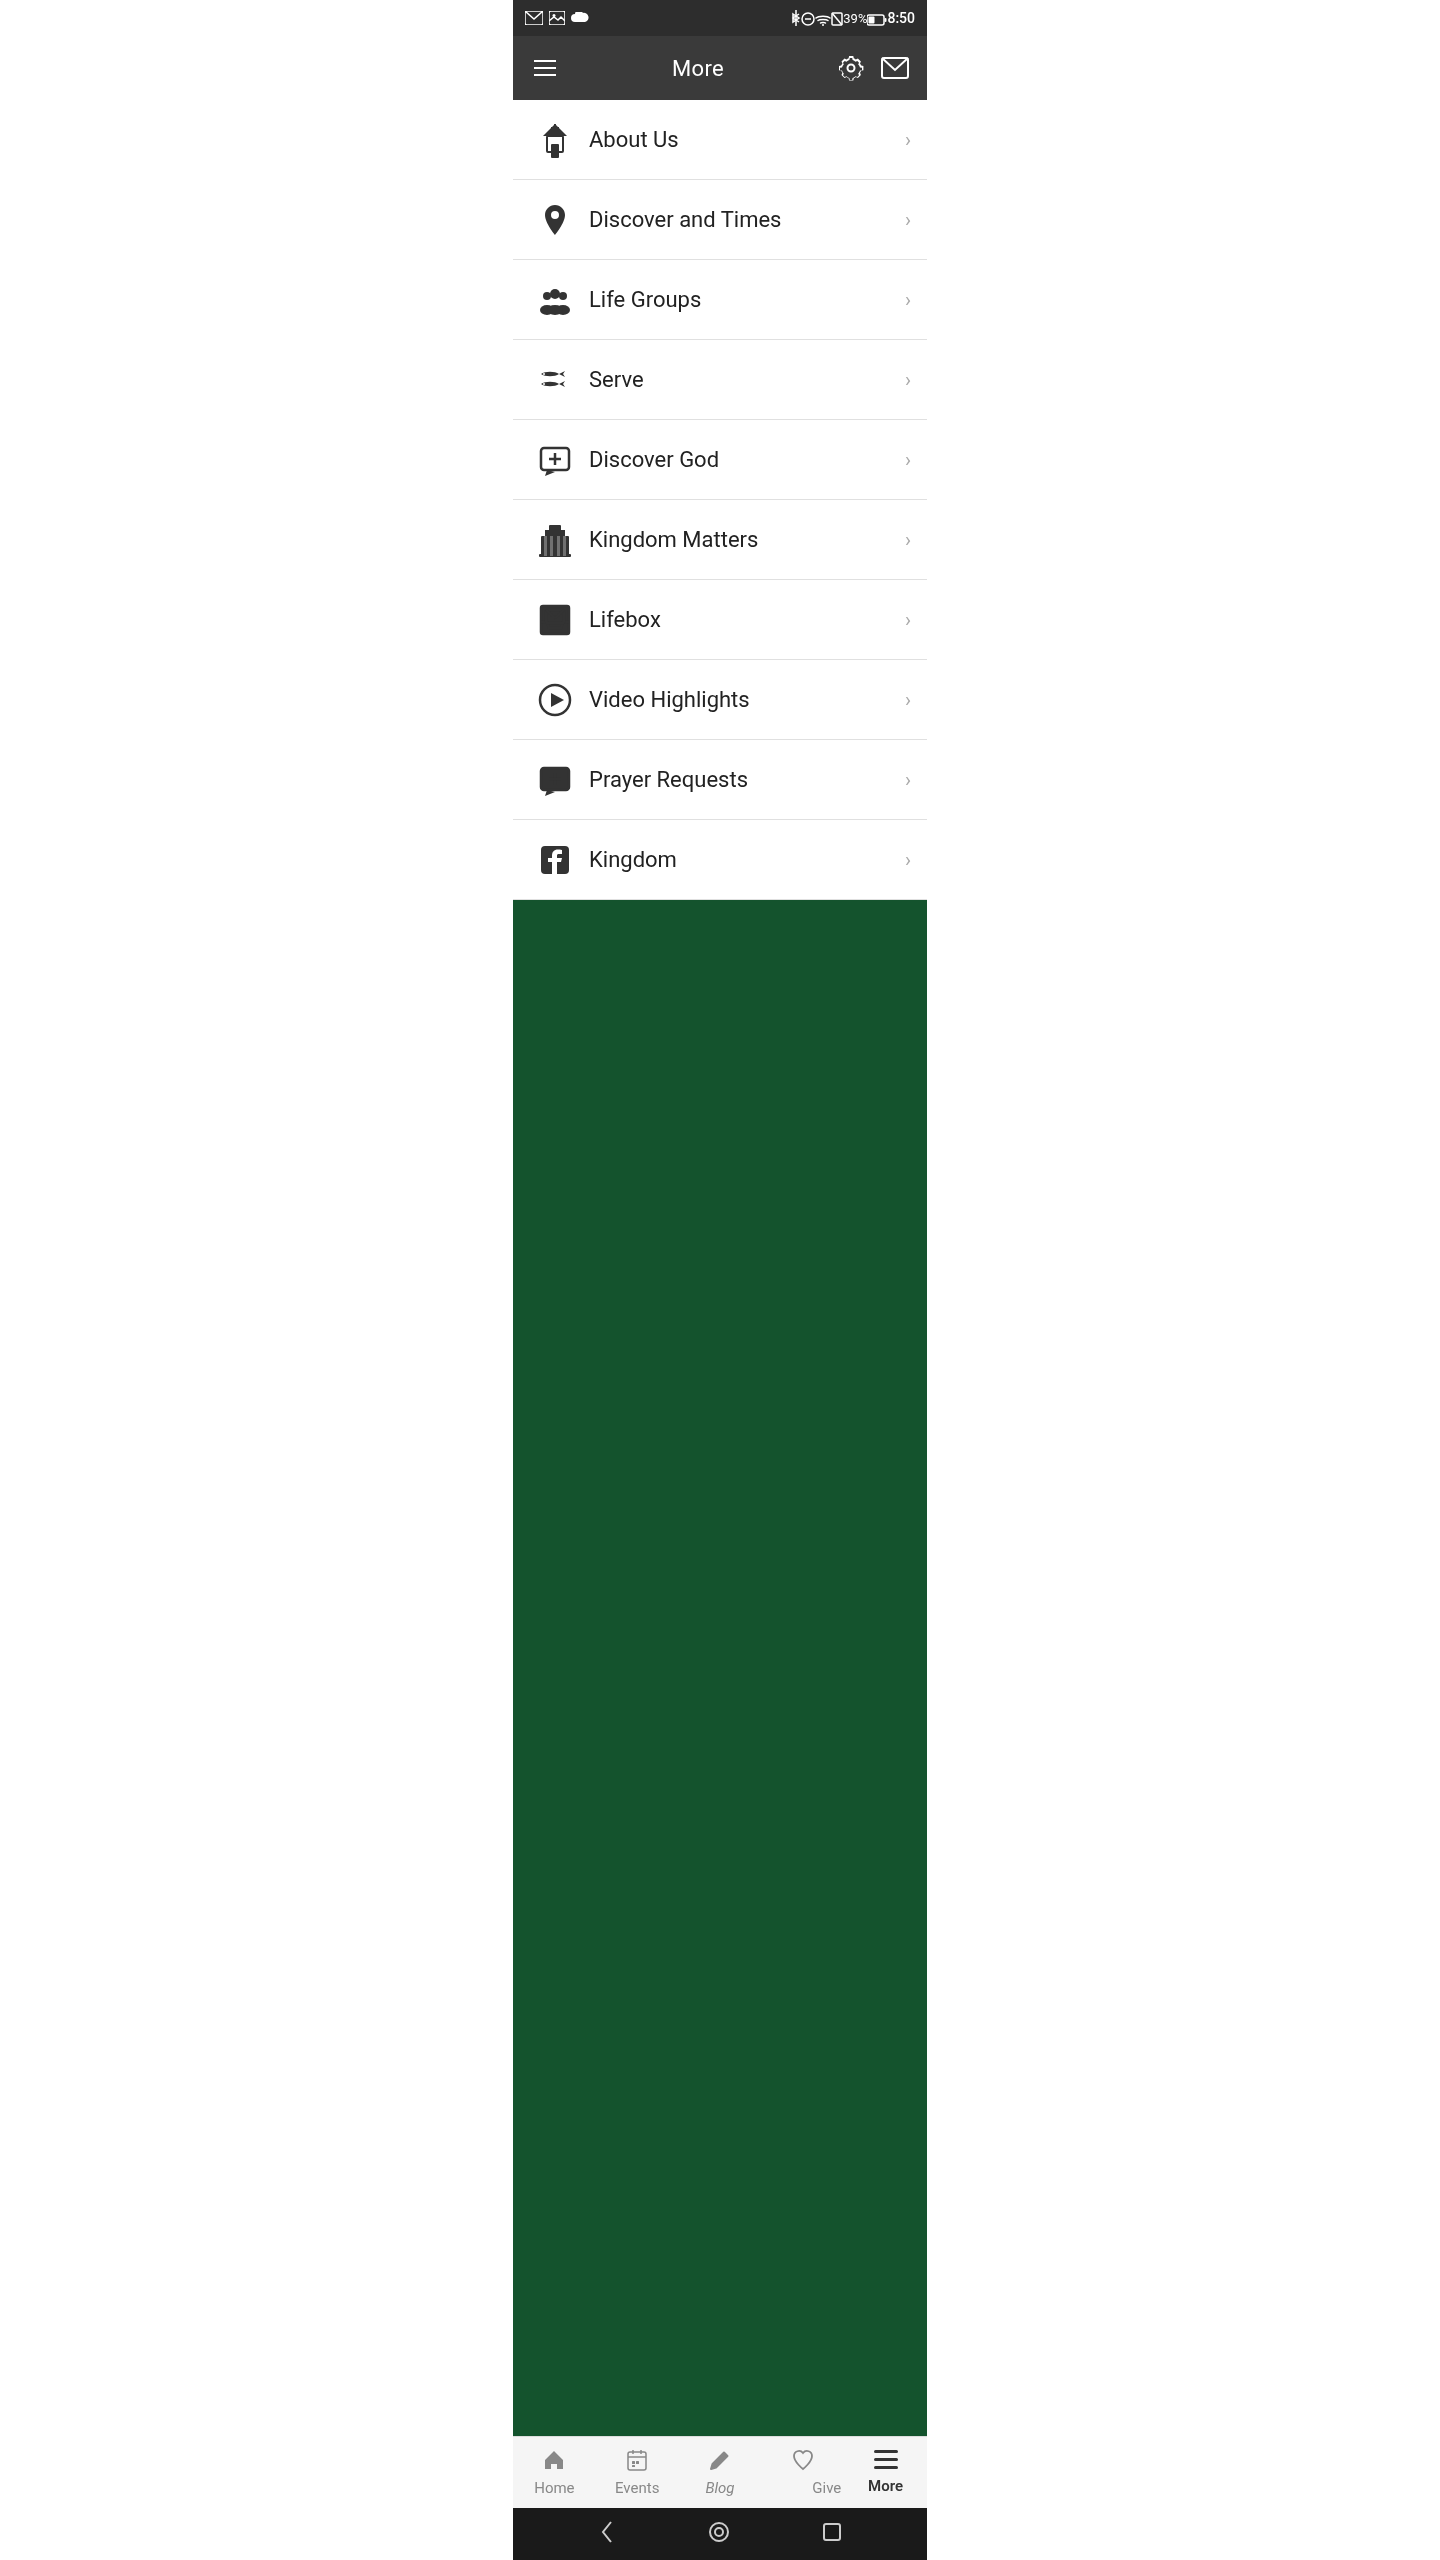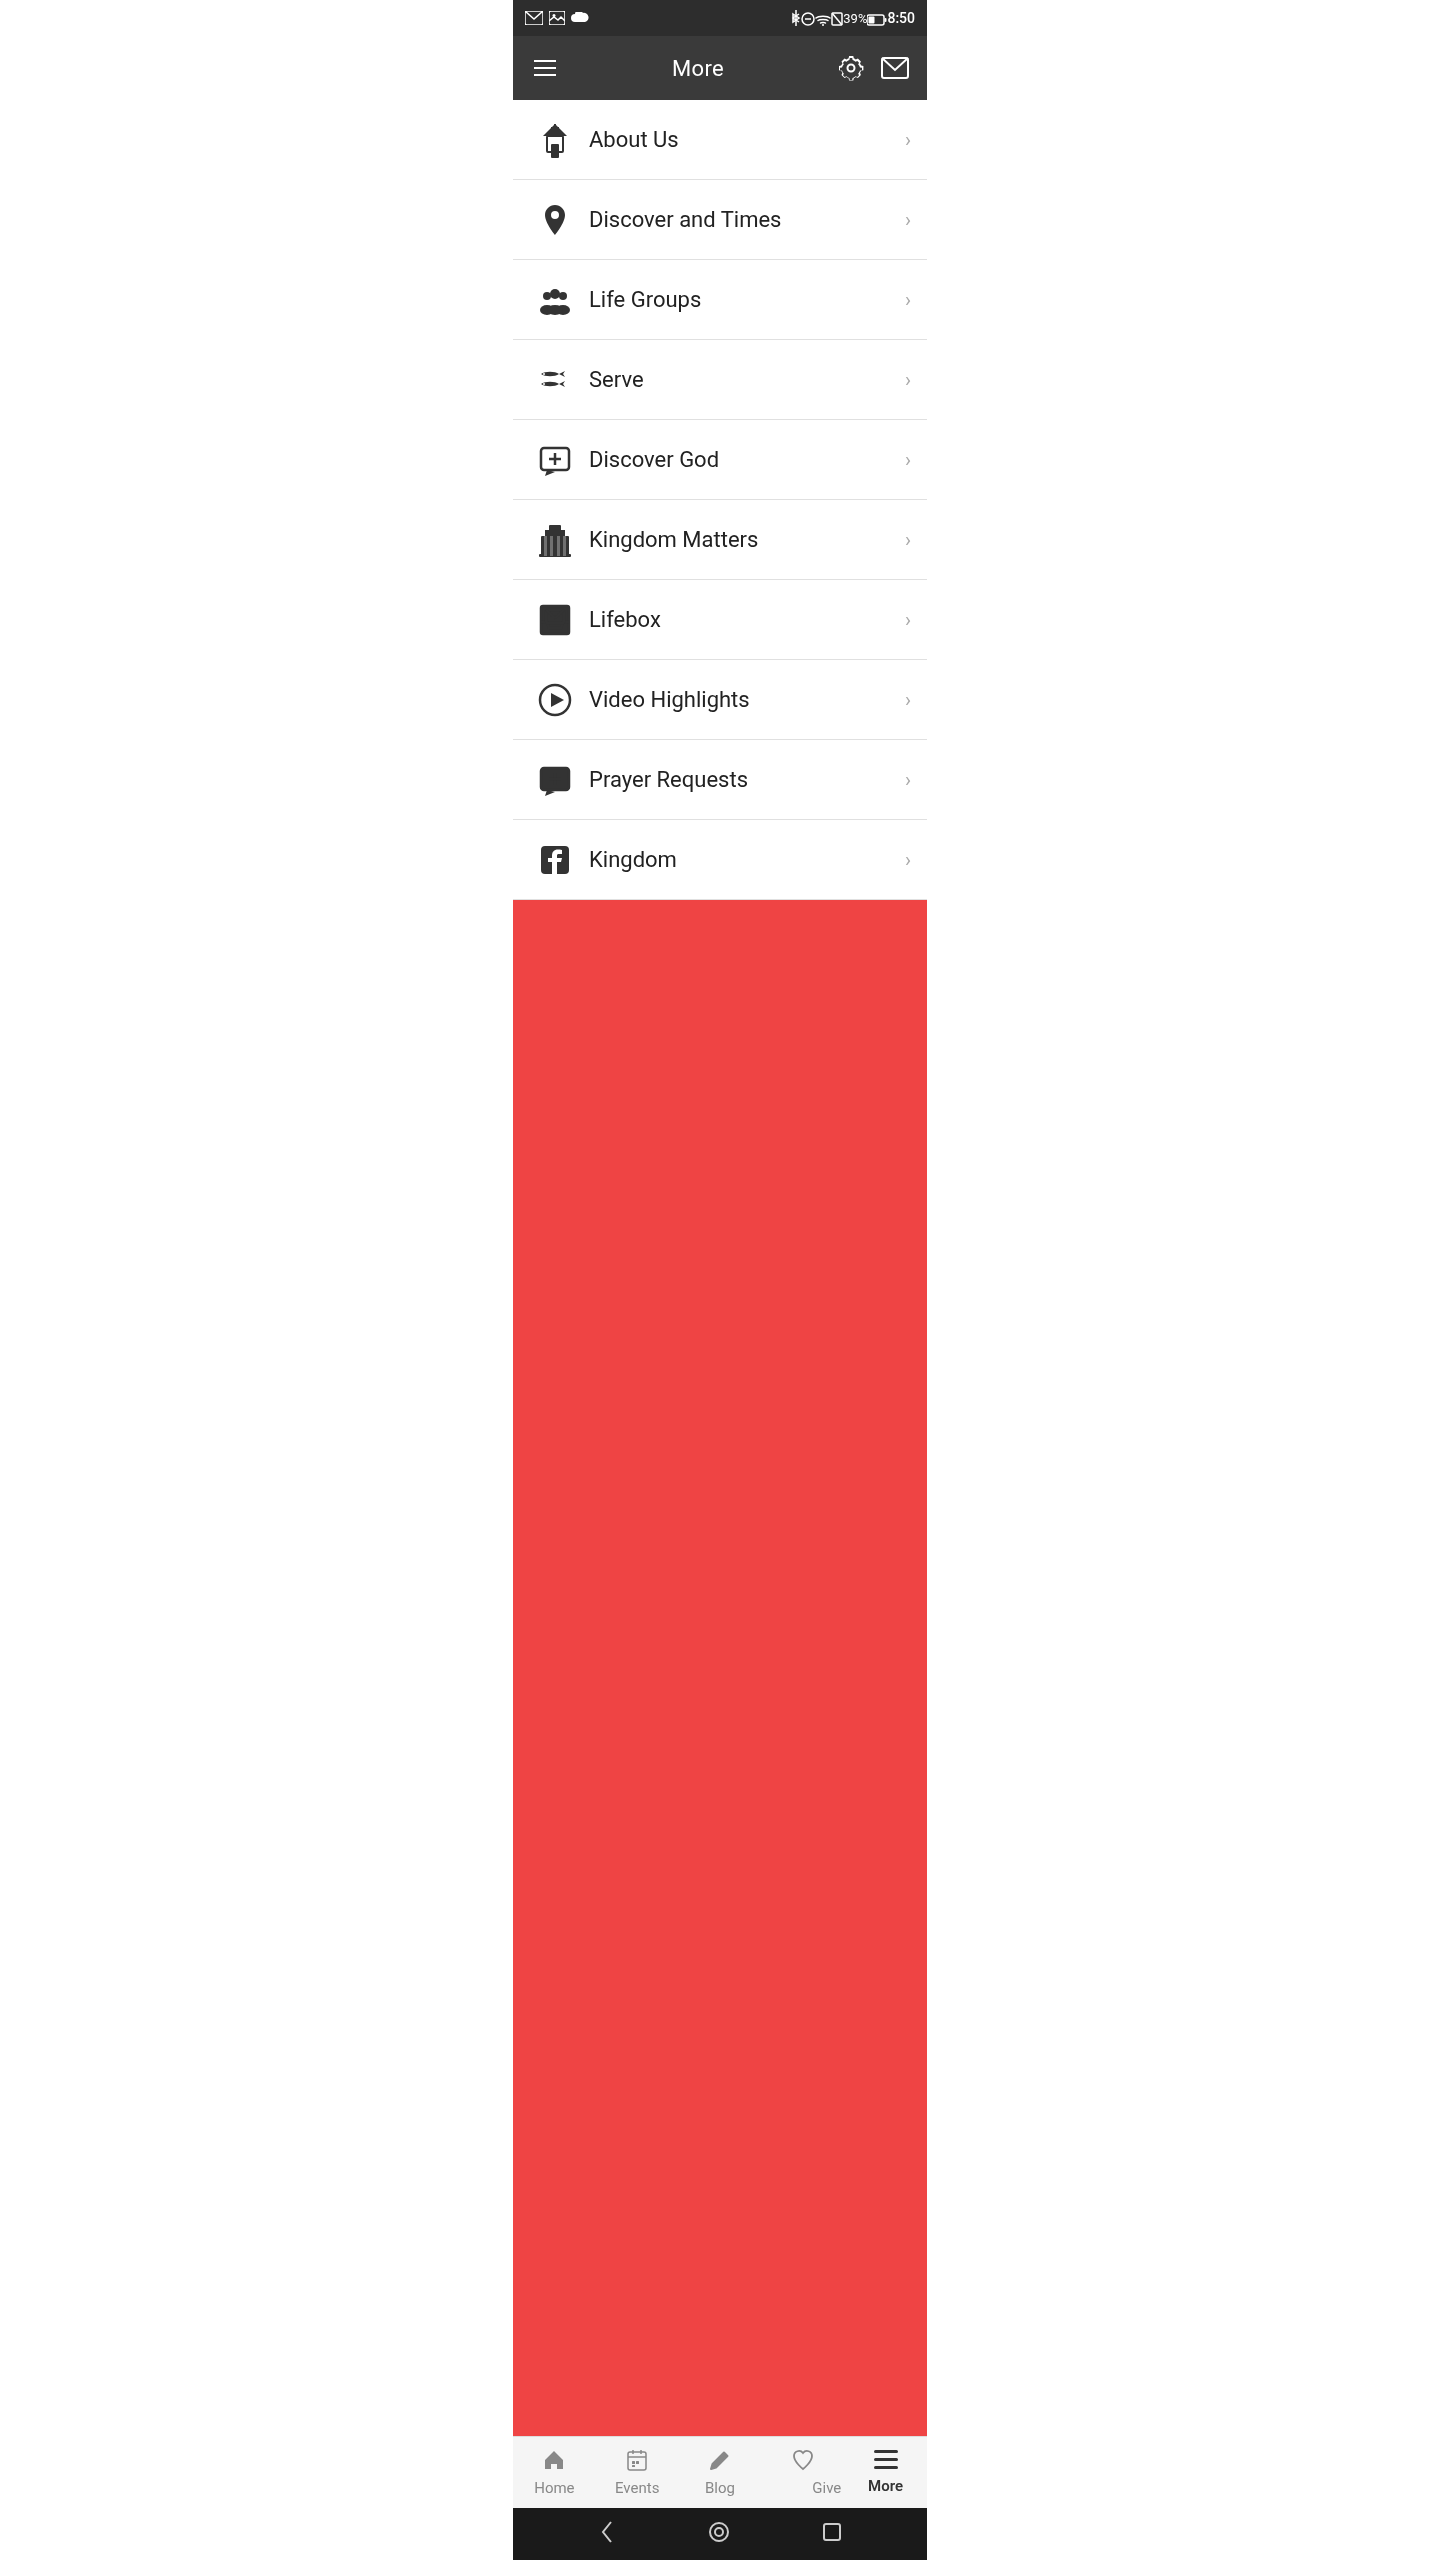--- a/index.html
+++ b/index.html
@@ -71,21 +71,21 @@
       width: 28px;
       height: 28px;
       display: flex;
       align-items: center;
       justify-content: center;
     }
 
     
     .menu-list {
       flex: 1;
-      background: #ef4444;
+      background: #14532d;
     }
 
     .menu-item {
       display: flex;
       align-items: center;
       padding: 0 16px;
       height: 80px;
       border-bottom: 1px solid #e0e0e0;
       cursor: pointer;
       background: #fff;
@@ -431,21 +431,21 @@
   </div>
 
   <div class="nav-item">
     <div class="nav-icon">
       <svg width="24" height="24" viewBox="0 0 24 24" fill="#888">
         <path d="M3 21l1.5-5L16 4.5 19.5 8 8 19.5zM3 21l4.5-1.5"></path>
         <path d="M14 6l4 4" fill="none" stroke="#888" stroke-width="2"></path>
         <path d="M3 21l1.5-5L16 4.5 19.5 8 8 19.5L3 21z" fill="none" stroke="#888" stroke-width="2" stroke-linecap="round" stroke-linejoin="round"></path>
       </svg>
     </div>
-    <span class="nav-label" style="color:#888;">Blog</span>
+    <span class="nav-label" style="color:#888;font-style:italic;">Blog</span>
   </div>
 
   <div class="nav-item">
     <div class="nav-icon">
       <svg width="24" height="24" viewBox="0 0 24 24" fill="none" stroke="#888" stroke-width="1.8">
         <path d="M12 21C12 21 3 14 3 8a5 5 0 0 1 9-3 5 5 0 0 1 9 3c0 6-9 13-9 13z"></path>
       </svg>
     </div>
     <span class="nav-label" style="color:#888;margin-left:48px;">Give</span>
   </div>

